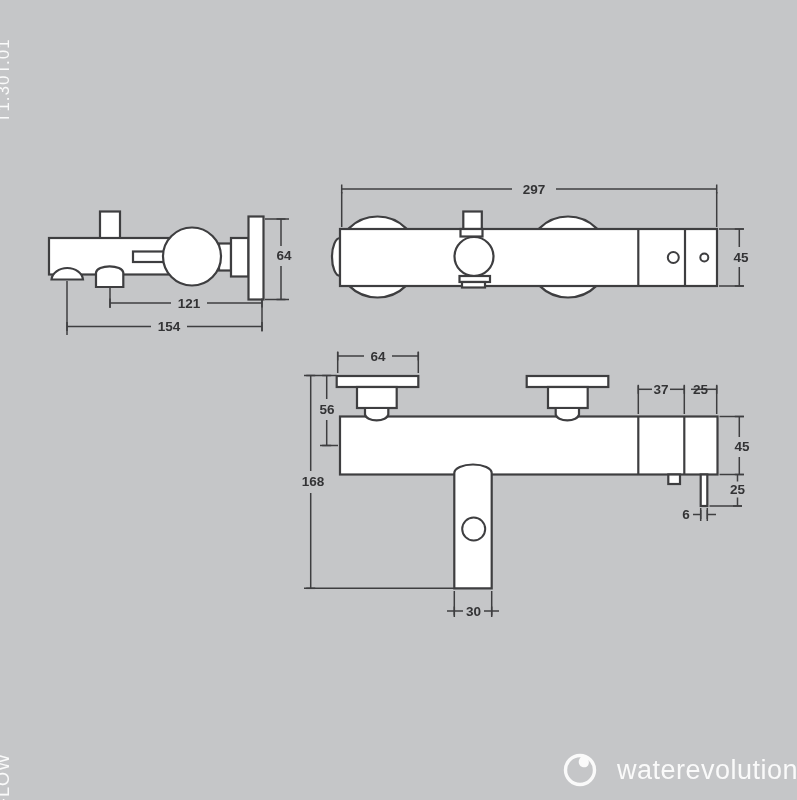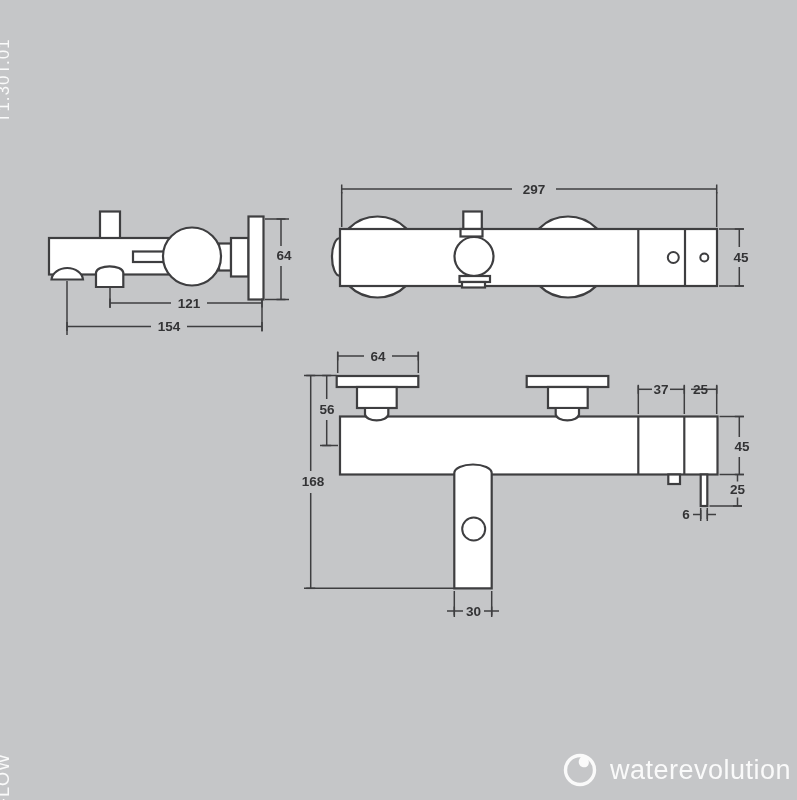--- a/index.html
+++ b/index.html
@@ -26,21 +26,21 @@
   }
   .rot{
     position:absolute;transform:rotate(-90deg);transform-origin:left bottom;
     white-space:nowrap;color:var(--text-light);
     font-family:"Liberation Sans", sans-serif;letter-spacing:1px;
   }
   .product-code{left:14px;top:103px;font-size:17px;}
   .series-label{left:14px;top:788px;font-size:18px;}
   .logo{
     position:absolute;left:561px;top:751px;height:38px;
-    display:flex;align-items:center;gap:11px;
+    display:flex;align-items:center;gap:18px;
   }
   .logo-text{
     color:var(--text-light);font-size:27px;font-weight:300;
     letter-spacing:0.5px;font-family:"Liberation Sans", sans-serif;
   }
 </style>
 </head>
 <body>
 
 <div class="canvas">

